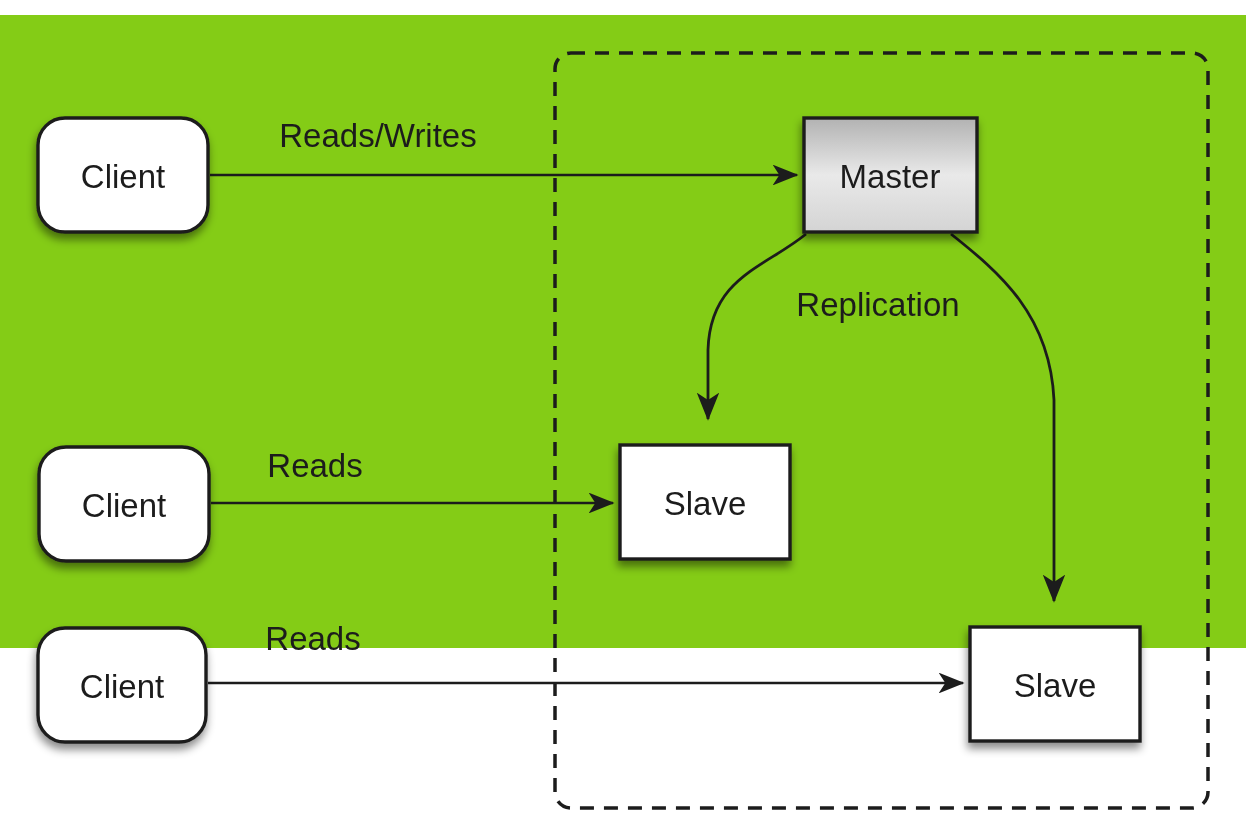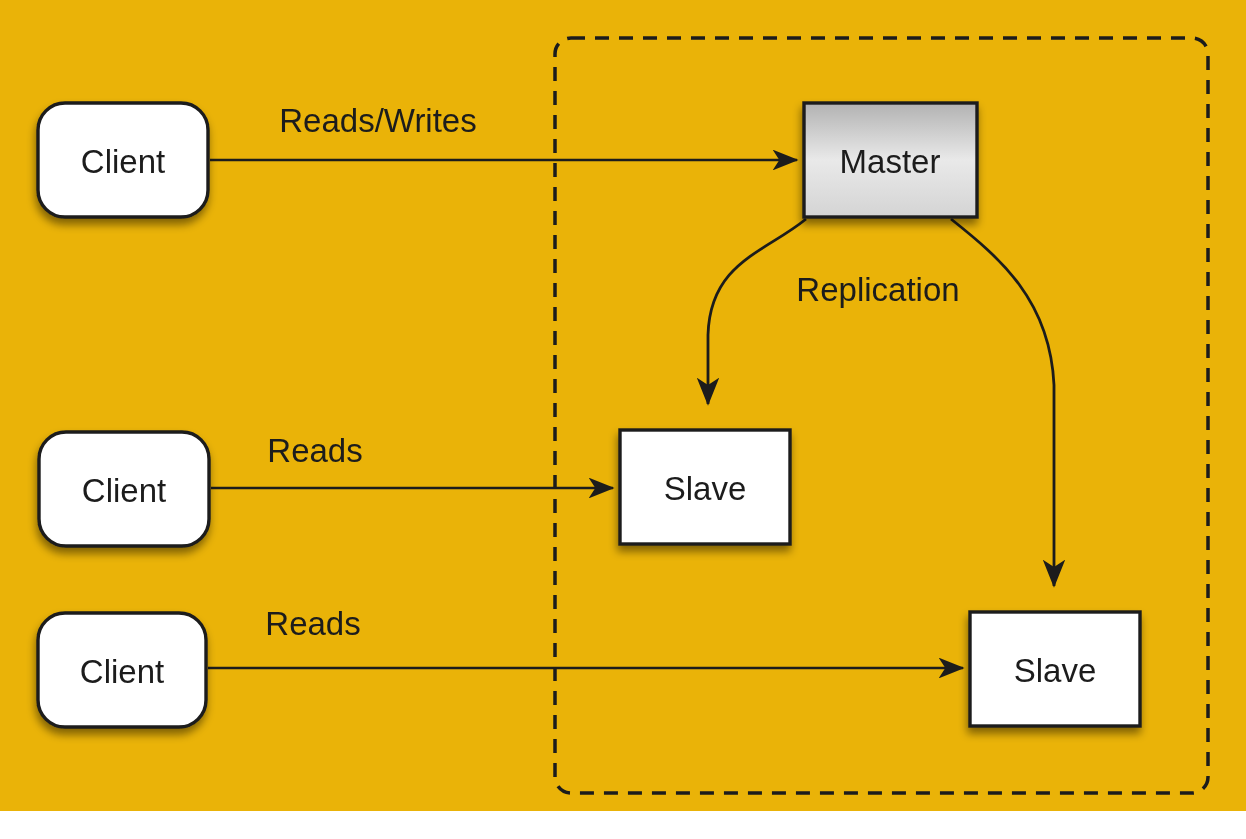--- a/index.html
+++ b/index.html
@@ -7,22 +7,23 @@
     padding: 0;
     background: #ffffff;
     width: 1246px;
     height: 839px;
     overflow: hidden;
     font-family: "Liberation Sans", sans-serif;
   }
   .diagram-wrap {
     position: relative;
     width: 1246px;
-    height: 811px;
-    background: #eab308;
+    height: 633px;
+    background: #84cc16;
+    margin-top: 15px;
   }
   svg text {
     font-family: "Liberation Sans", sans-serif;
     fill: #1c1c1c;
   }
   .node-label { font-size: 33px; }
   .edge-label { font-size: 33px; }
 </style>
 </head>
 <body>

